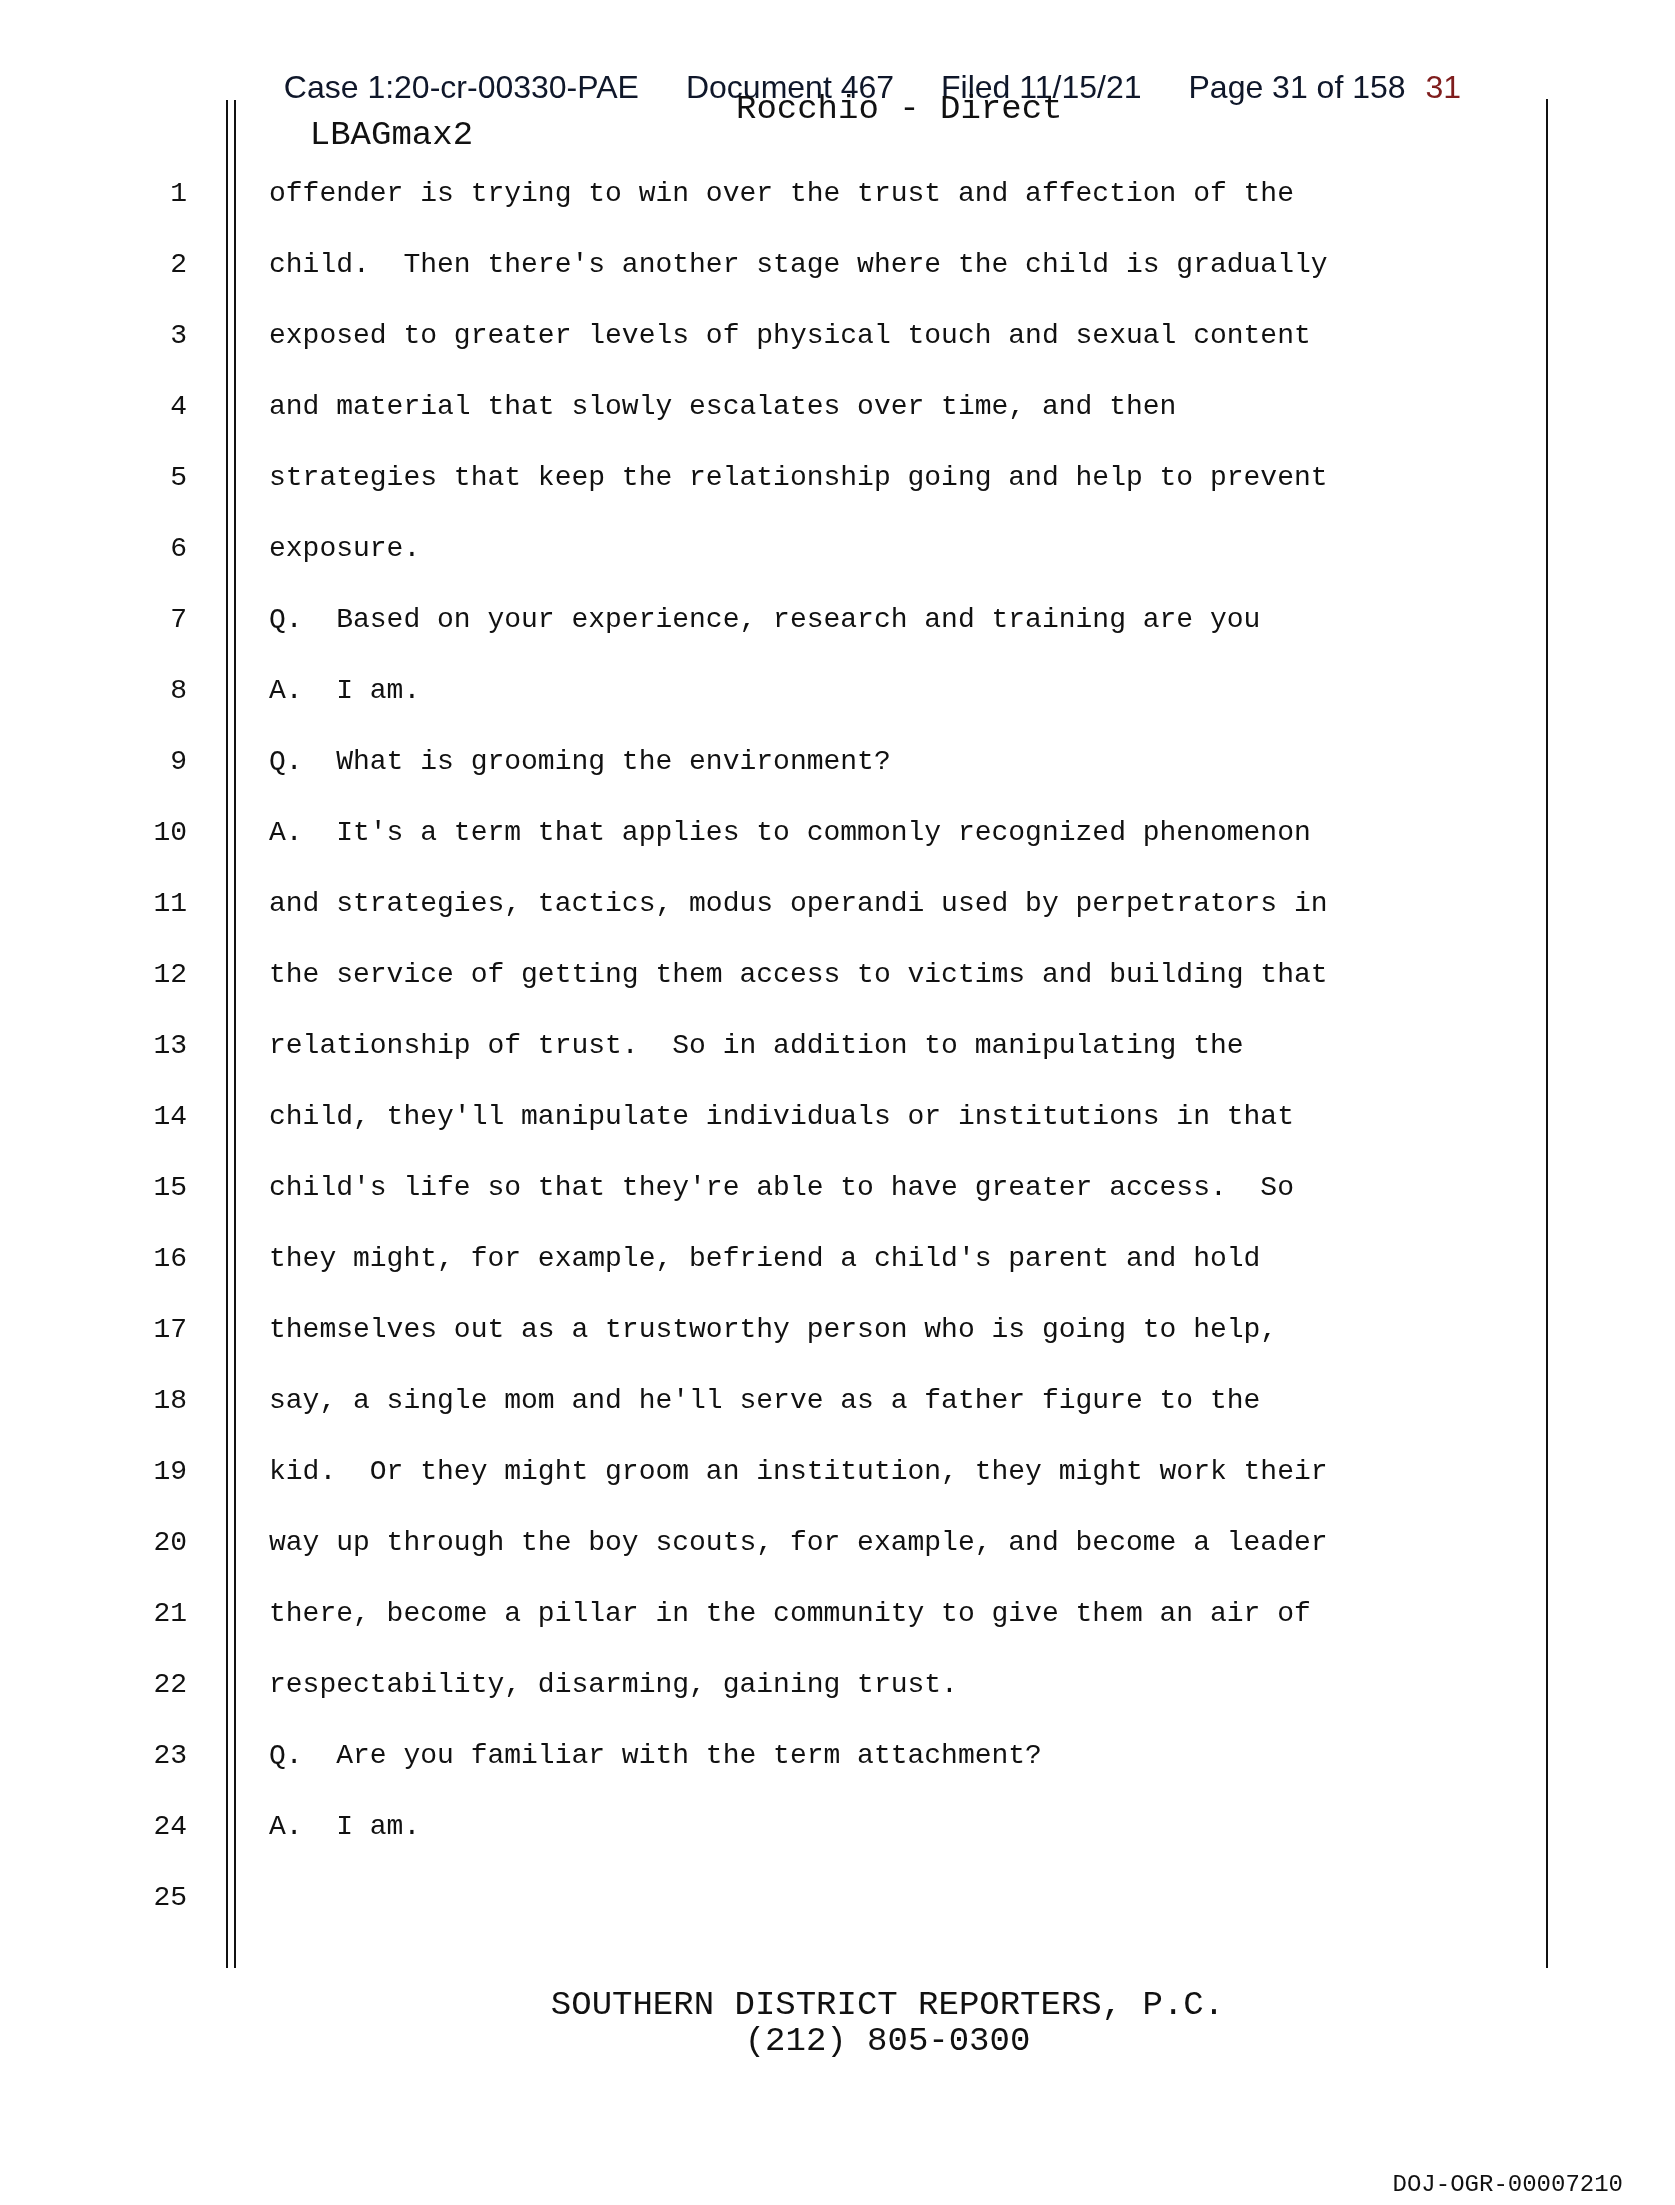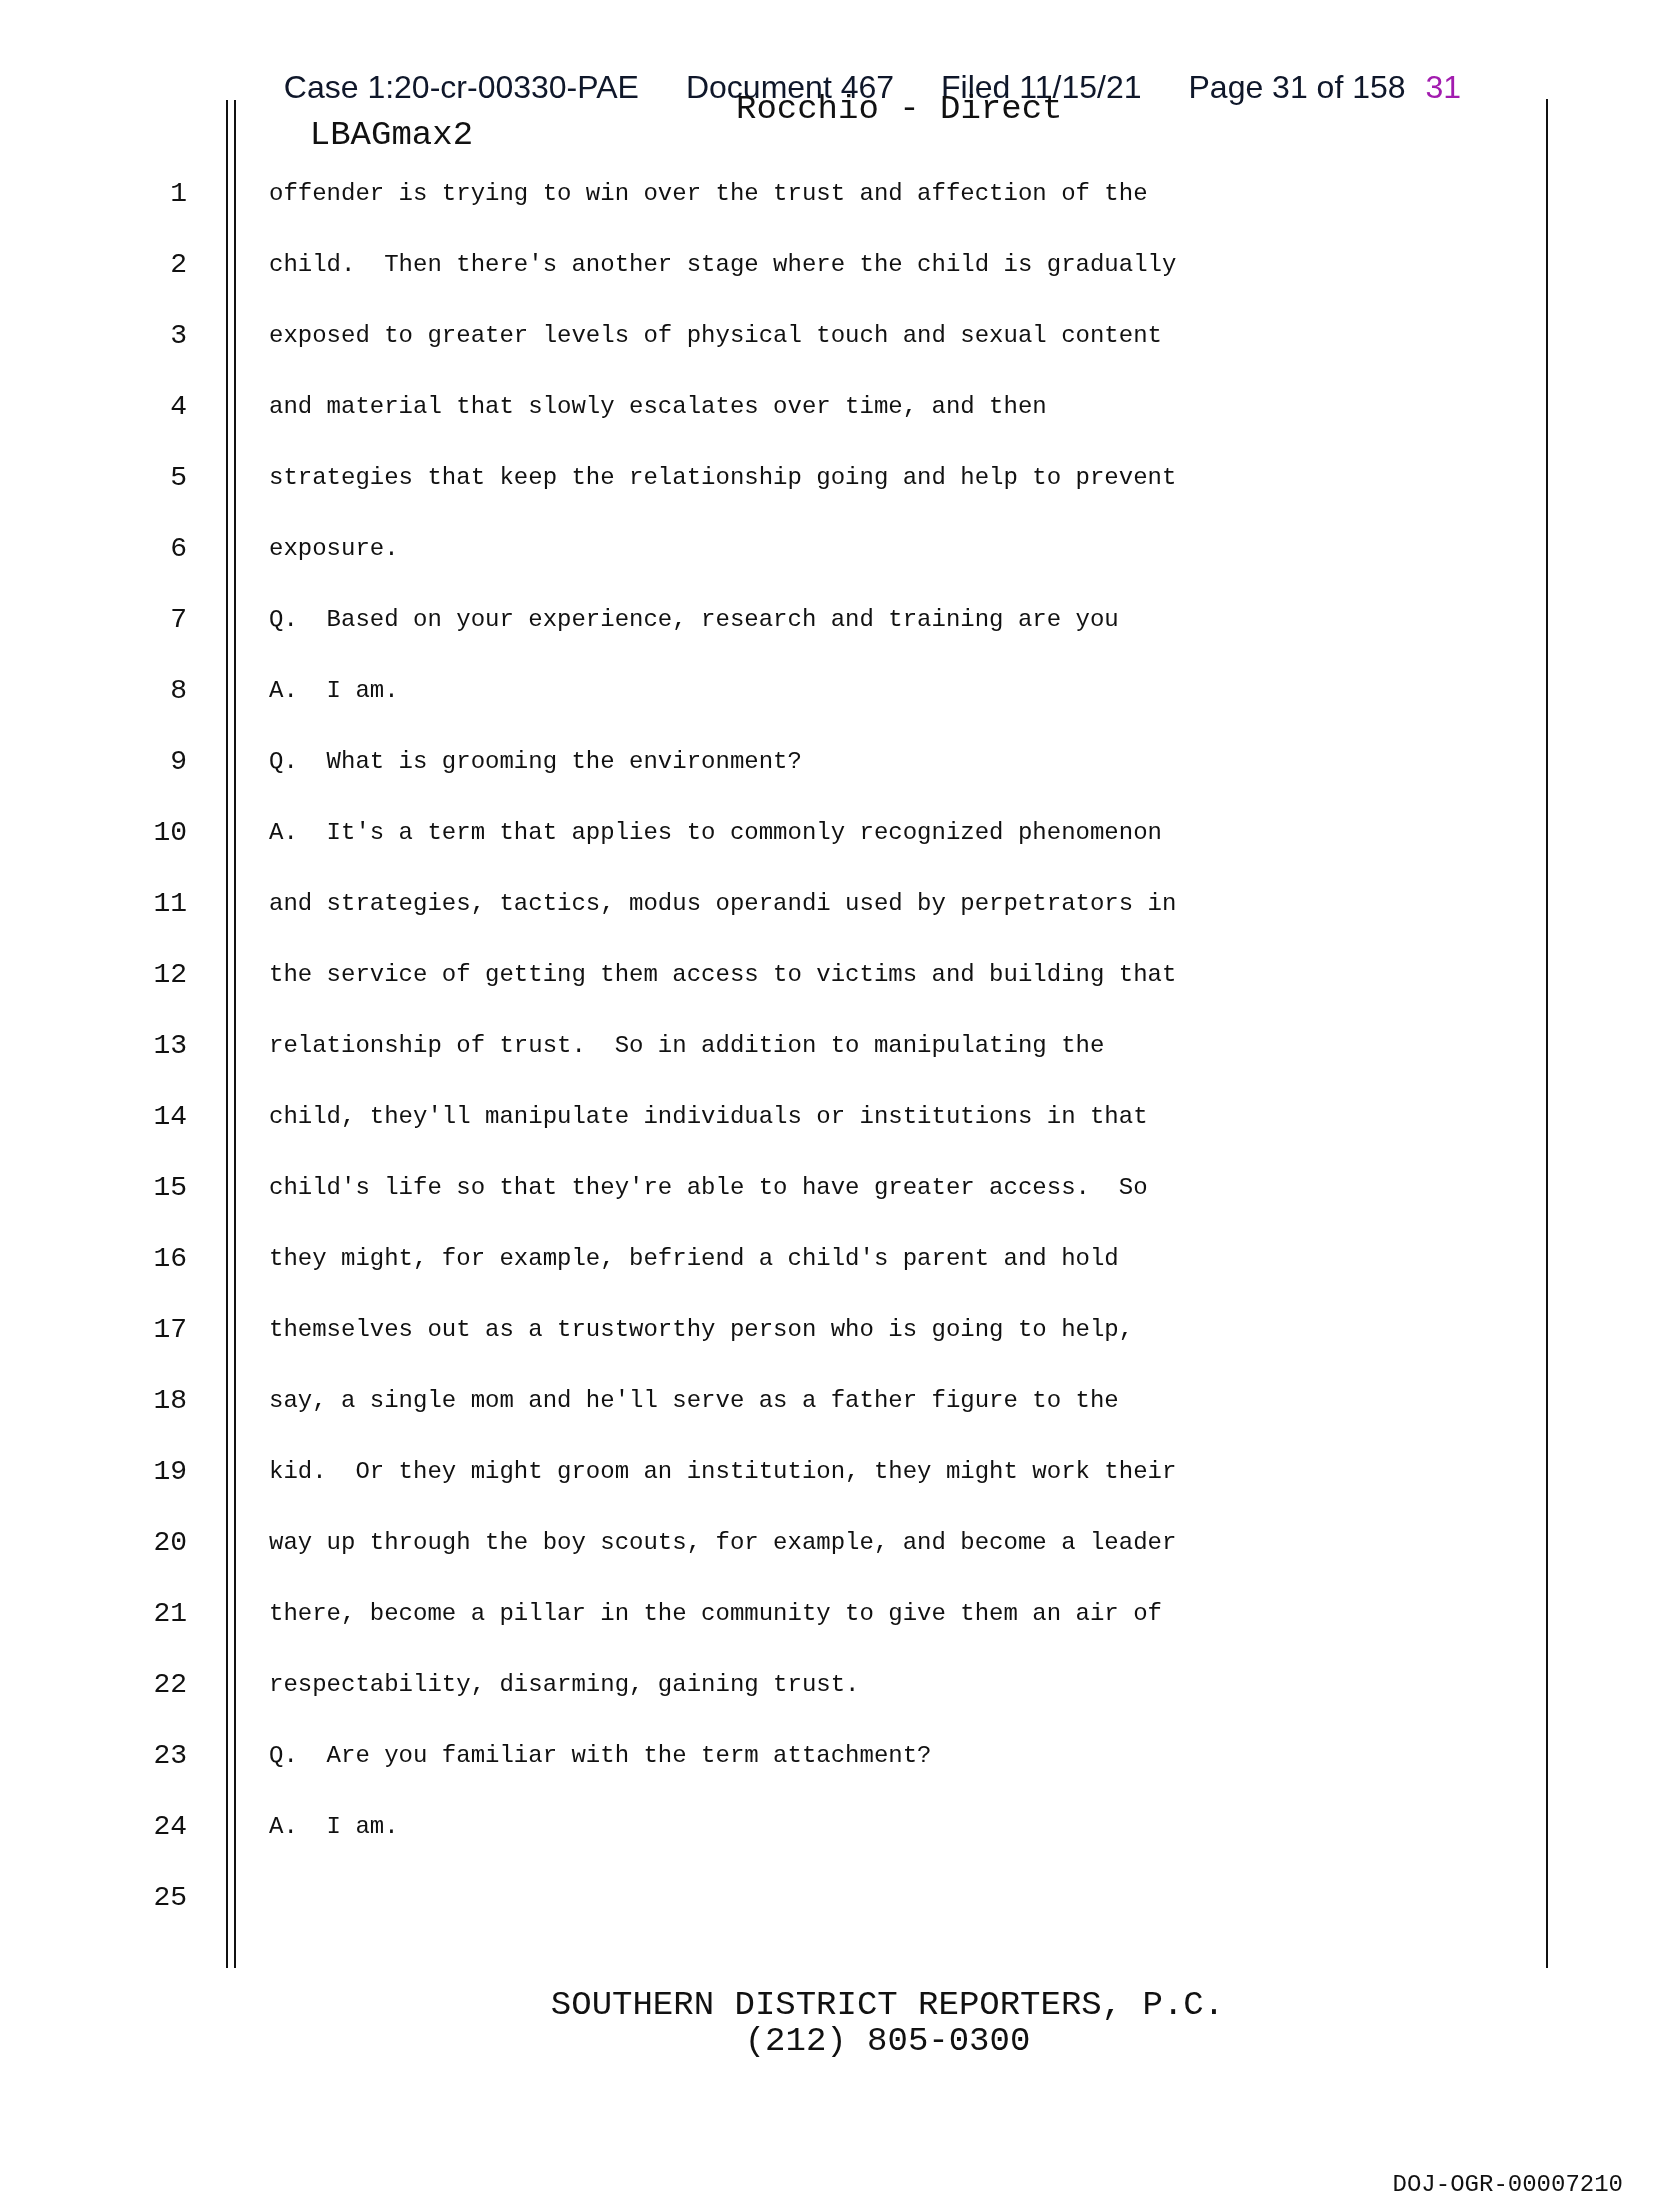--- a/index.html
+++ b/index.html
@@ -4,34 +4,34 @@
 <style>
   html, body { margin: 0; padding: 0; background: #ffffff; }
   body { width: 1675px; height: 2205px; position: relative; overflow: hidden; color: #111111; }
   .abs { position: absolute; }
   .sans { font-family: "Liberation Sans", sans-serif; }
   .mono { font-family: "Liberation Mono", monospace; }
 
   #stamp { top: 33px; left: 266px; height: 37px; font-size: 32px; line-height: 36px; white-space: pre; }
   #stamp .blue { color: #0f172a; }
   #stamp .gap { display: inline-block; width: 47px; }
-  #stamp .pnum { color: #a21caf; margin-left: 20px; font-weight: normal; }
+  #stamp .pnum { color: #7f1d1d; margin-left: 20px; font-weight: normal; }
 
   #running-head { top: 78px; left: 269px; width: 1274px; height: 38px; font-size: 34px; line-height: 38px; white-space: pre; }
   #running-head .title { position: absolute; left: 467px; top: 0; margin-top: 12px; }
 
   .vline { position: absolute; background: #111111; width: 2px; }
   #bl1 { left: 226px; top: 100px; height: 1868px; }
   #bl2 { left: 234px; top: 100px; height: 1868px; }
   #br  { left: 1546px; top: 99px; height: 1869px; }
 
   #numbers { top: 158px; left: 131px; width: 56px; font-size: 28px; line-height: 71px; text-align: right; }
   #numbers div { height: 71px; white-space: pre; }
 
-  #lines { top: 158px; left: 269px; width: 1274px; font-size: 24px; line-height: 71px; }
+  #lines { top: 158px; left: 269px; width: 1274px; font-size: 28px; line-height: 71px; }
   #lines div { height: 71px; white-space: pre; }
 
   #footer { top: 1987px; left: 0; width: 1775px; font-size: 34px; line-height: 36px; text-align: center; }
   #footer div { white-space: pre; }
   #footer .l1 { margin-left: 0; }
 
   #bates { top: 2167px; right: 52px; font-size: 24px; line-height: 36px; white-space: pre; }
 </style>
 </head>
 <body>

